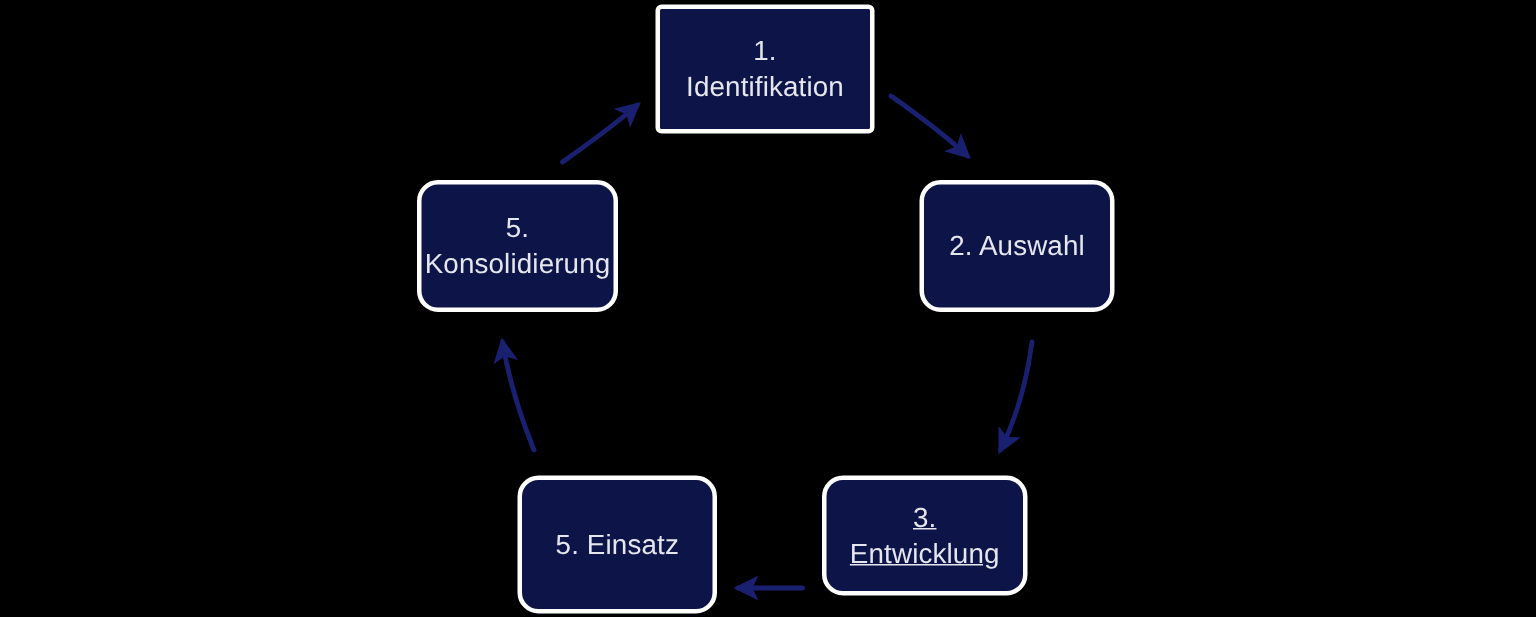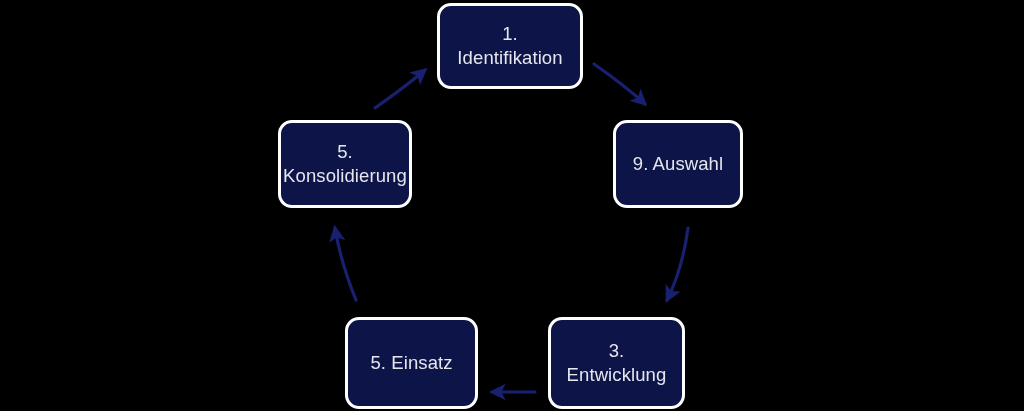--- a/index.html
+++ b/index.html
@@ -48,23 +48,23 @@
     text-align: center;
     font-size: 18.5px;
     line-height: 1.32;
     letter-spacing: 0.1px;
     font-weight: 400;
     padding: 4px 8px;
     white-space: pre-line;
   }
 
   
-  #node-1 { left: 437px; top: 3px;   width: 146px; height: 86px;  border-radius: 14px; }
+  #node-1 { left: 437px; top: 3px;   width: 146px; height: 86px;  border-radius: 4px; }
   #node-2 { left: 613px; top: 120px; width: 130px; height: 88px; }
-  #node-3 { left: 548px; top: 317px; width: 137px; height: 92px; border-bottom-left-radius: 14px; border-bottom-right-radius: 14px; }
+  #node-3 { left: 548px; top: 317px; width: 137px; height: 80px; border-bottom-left-radius: 14px; border-bottom-right-radius: 14px; text-decoration: underline; }
   #node-4 { left: 345px; top: 317px; width: 133px; height: 92px; border-bottom-left-radius: 14px; border-bottom-right-radius: 14px; }
   #node-5 { left: 278px; top: 120px; width: 134px; height: 88px; }
 
   .node-label {
     display: block;
     white-space: pre-line;
   }
 </style>
 </head>
 <body>
@@ -87,21 +87,21 @@
     <path d="M 535 392 L 492 392" fill="none" stroke="#1a2070" stroke-width="3.2" stroke-linecap="round" marker-end="url(#ah)"></path>
 
     <path d="M 356 300 C 347 278, 339 252, 335 228" fill="none" stroke="#1a2070" stroke-width="3.2" stroke-linecap="round" marker-end="url(#ah)"></path>
   </svg>
 
   <div class="node" id="node-1">
     <span class="node-label">1. Identifikation</span>
   </div>
 
   <div class="node" id="node-2">
-    <span class="node-label">9. Auswahl</span>
+    <span class="node-label">2. Auswahl</span>
   </div>
 
   <div class="node" id="node-3">
     <span class="node-label">3. Entwicklung</span>
   </div>
 
   <div class="node" id="node-4">
     <span class="node-label">5. Einsatz</span>
   </div>
 

